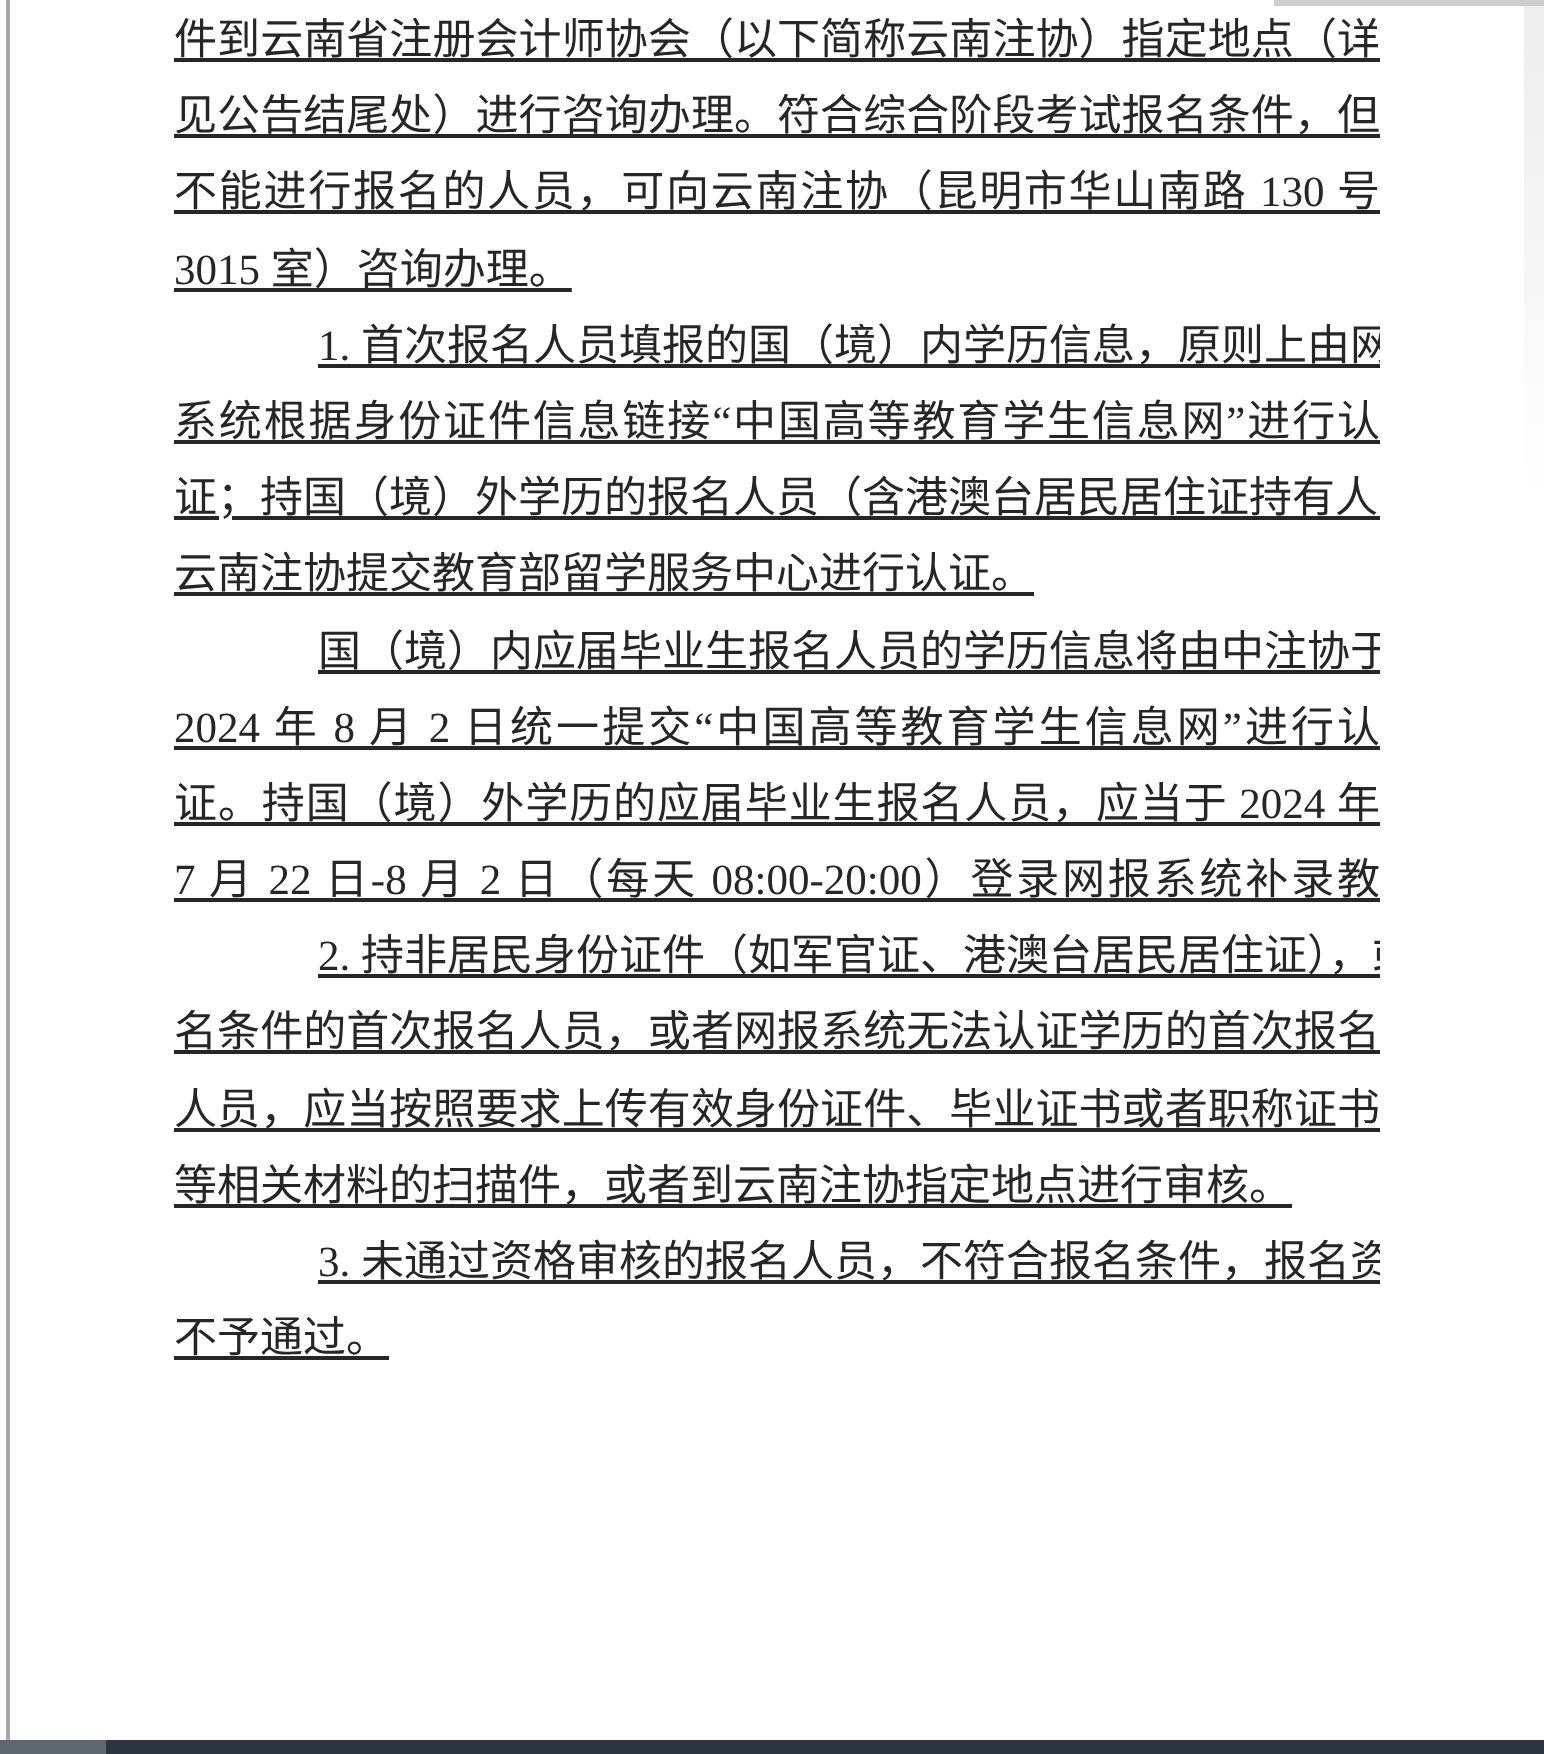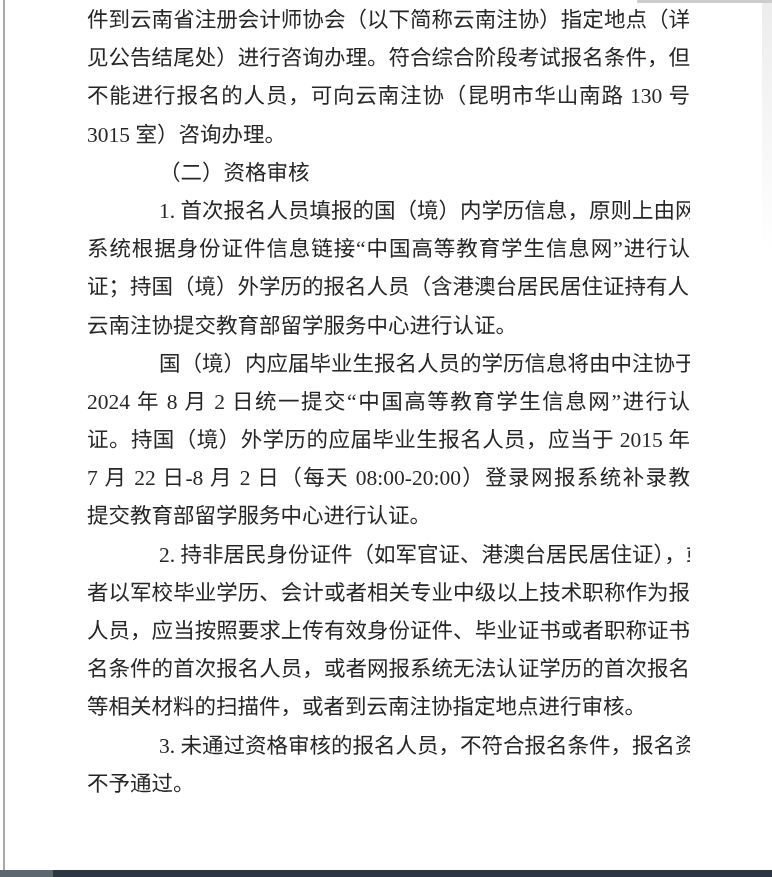--- a/index.html
+++ b/index.html
@@ -81,20 +81,21 @@
     line-height: 38.2px;
     color: #262626;
     letter-spacing: 0;
   }
   .line {
     height: 38.2px;
     text-align: justify;
     text-align-last: justify;
     white-space: nowrap;
     overflow: hidden;
+    text-decoration: underline;
   }
   .line.last {
     text-align-last: left;
   }
   .line.indent {
     text-indent: 72px;
   }
 </style>
 </head>
 <body>
@@ -102,34 +103,31 @@
 <div class="page">
   <div class="left-border"></div>
   <div class="top-right-strip"></div>
   <div class="right-shade"></div>
 
   <div class="doc">
       <div class="line">件到云南省注册会计师协会（以下简称云南注协）指定地点（详</div>
       <div class="line">见公告结尾处）进行咨询办理。符合综合阶段考试报名条件，但</div>
       <div class="line">不能进行报名的人员，可向云南注协（昆明市华山南路 130 号</div>
       <div class="line last">3015 室）咨询办理。</div>
-      <div class="line indent last">（二）资格审核</div>
       <div class="line indent">1. 首次报名人员填报的国（境）内学历信息，原则上由网报</div>
       <div class="line">系统根据身份证件信息链接“中国高等教育学生信息网”进行认</div>
       <div class="line">证；持国（境）外学历的报名人员（含港澳台居民居住证持有人）</div>
       <div class="line last">云南注协提交教育部留学服务中心进行认证。</div>
       <div class="line indent">国（境）内应届毕业生报名人员的学历信息将由中注协于</div>
       <div class="line">2024 年 8 月 2 日统一提交“中国高等教育学生信息网”进行认</div>
-      <div class="line">证。持国（境）外学历的应届毕业生报名人员，应当于 2015 年</div>
+      <div class="line">证。持国（境）外学历的应届毕业生报名人员，应当于 2024 年</div>
       <div class="line">7 月 22 日-8 月 2 日（每天 08:00-20:00）登录网报系统补录教</div>
-      <div class="line last">提交教育部留学服务中心进行认证。</div>
       <div class="line indent">2. 持非居民身份证件（如军官证、港澳台居民居住证），或</div>
-      <div class="line">者以军校毕业学历、会计或者相关专业中级以上技术职称作为报</div>
+      <div class="line">名条件的首次报名人员，或者网报系统无法认证学历的首次报名</div>
       <div class="line">人员，应当按照要求上传有效身份证件、毕业证书或者职称证书</div>
-      <div class="line">名条件的首次报名人员，或者网报系统无法认证学历的首次报名</div>
       <div class="line last">等相关材料的扫描件，或者到云南注协指定地点进行审核。</div>
       <div class="line indent">3. 未通过资格审核的报名人员，不符合报名条件，报名资格</div>
       <div class="line last">不予通过。</div>
     </div>
 
   <div class="bottom-bar">
     <div class="seg-left"></div>
     <div class="seg-right"></div>
   </div>
 </div>

